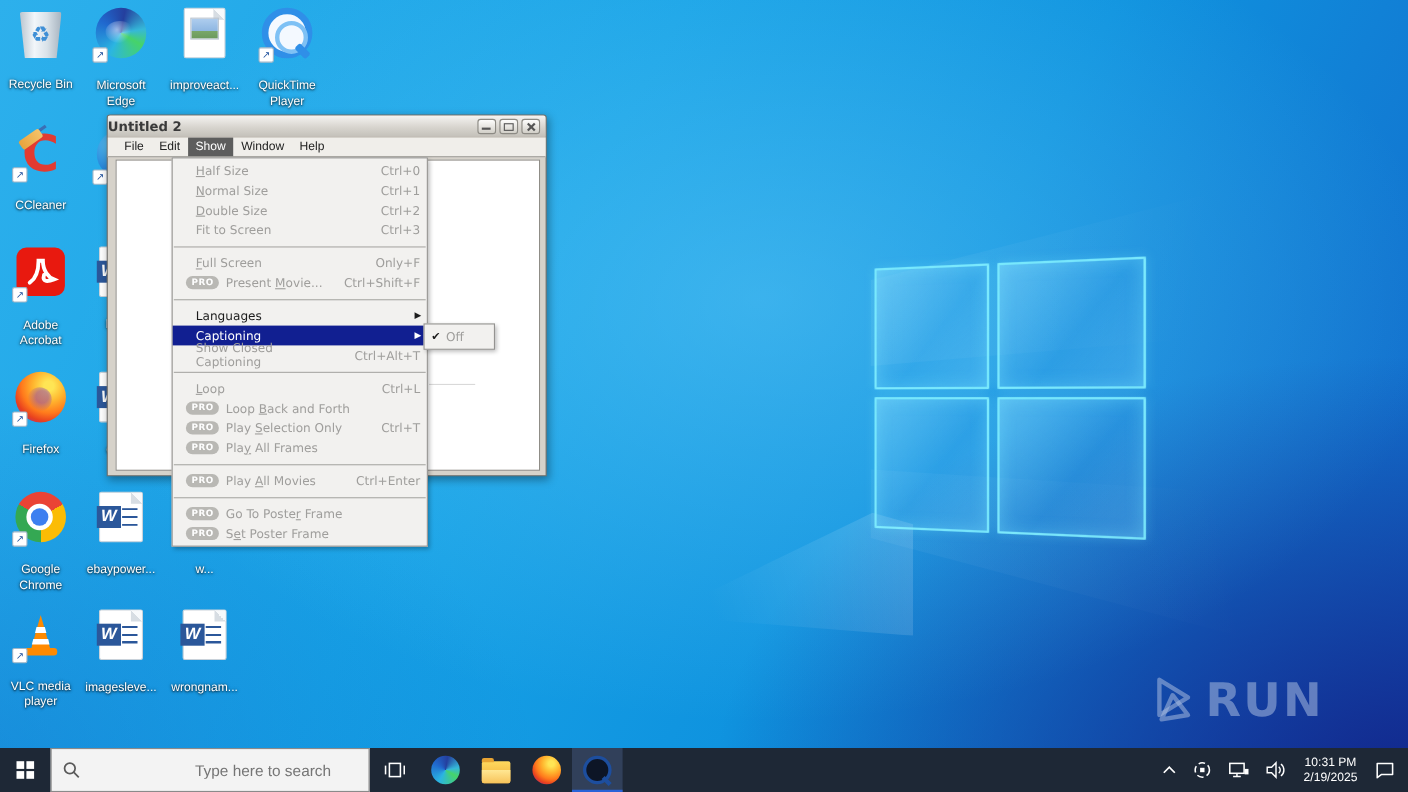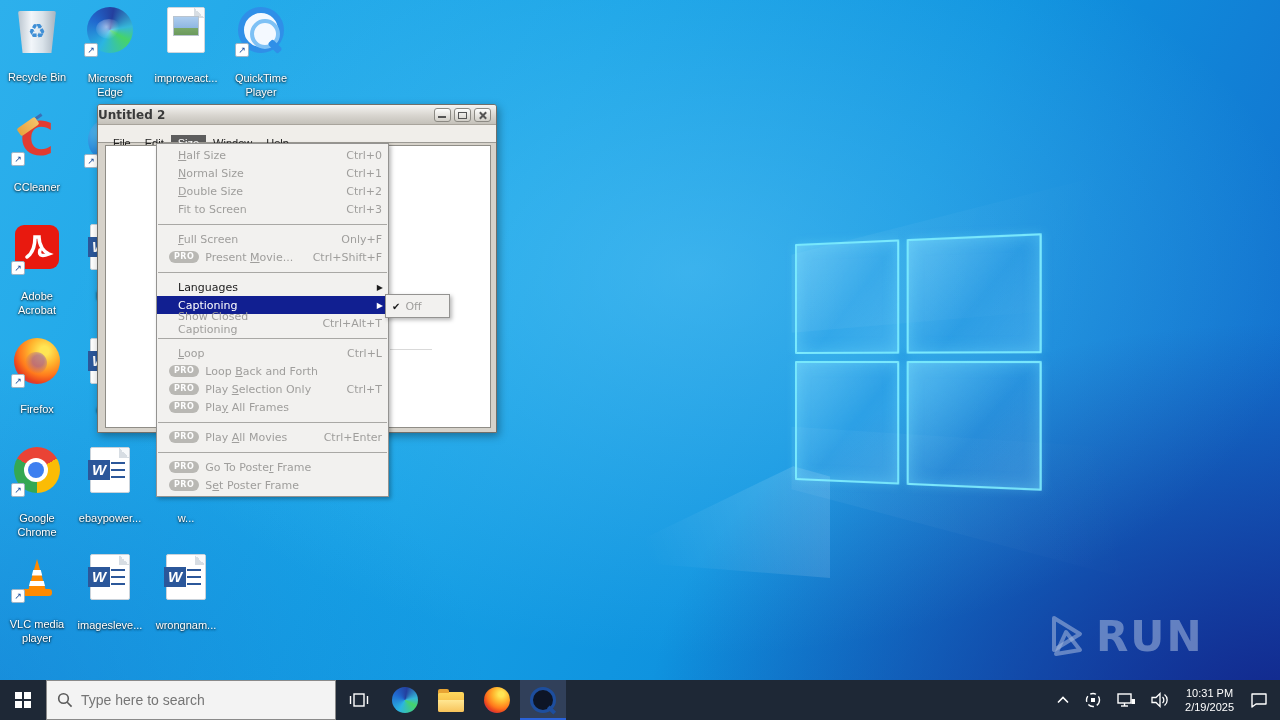--- a/index.html
+++ b/index.html
@@ -101,21 +101,21 @@
     font-family:"DejaVu Sans", sans-serif; }
   #qt-buttons { position:absolute; right:5px; top:3px; display:flex; gap:3px; }
   .tb-btn { width:17px; height:14px; border:1px solid #8c8a84; border-radius:3px;
     background:linear-gradient(#fdfdfc,#d2cfc8); position:relative; }
   .tb-btn .g-min { position:absolute; left:3px; bottom:3px; width:8px; height:2px; background:#555; }
   .tb-btn .g-max { position:absolute; left:3px; top:3px; width:9px; height:7px; border:1.5px solid #555; }
   .tb-btn .g-x1,.tb-btn .g-x2 { position:absolute; left:7px; top:2px; width:2px; height:9px; background:#555; }
   .tb-btn .g-x1 { transform:rotate(45deg);} .tb-btn .g-x2 { transform:rotate(-45deg);}
   #qt-menubar { height:18px; background:#f0eeea; border-bottom:1px solid #9c9a94; display:flex; align-items:stretch;
     padding-left:8px; font-size:11px; color:#222; }
-  .mb-item { padding:0 7px; line-height:17px;margin-top:10px; }
+  .mb-item { padding:0 7px; line-height:17px; }
   .mb-item.active { background:#5d5d5d; color:#fff; }
   #qt-content { position:absolute; left:7px; top:40px; width:386px; height:283px; background:#fff;
     border:1px solid #8f8d87; }
   #qt-content .faint-line { position:absolute; left:284px; top:203px; width:42px; height:1px; background:#d9d9d9; }
 
   
   #view-menu { position:absolute; left:156px; top:143px; width:233px; z-index:20;
     background:#f2f1ef; border:1px solid #949391; box-shadow:2px 2px 4px rgba(0,0,0,.28);
     padding:2px 0; font-size:11px; font-family:"DejaVu Sans", sans-serif; }
   .menu-row { height:18px; display:flex; align-items:center; padding:0 6px 0 21px; position:relative; color:#1c1c1c; }
@@ -139,21 +139,21 @@
   
   #taskbar { position:absolute; left:0; bottom:0; width:1280px; height:40px; background:#1e2836; z-index:50;
     display:flex; align-items:stretch; }
   .tb-tile { width:46px; display:flex; align-items:center; justify-content:center; flex:0 0 auto; }
   .tb-tile.active-app { background:#31405a; box-shadow:inset 0 -2px 0 #2a62d8; }
   #start-logo { display:grid; grid-template-columns:7px 7px; grid-template-rows:7px 7px; gap:2px; }
   #start-logo span { background:#fff; }
   #search-box { flex:0 0 290px; background:#f3f3f3; border:1px solid #8a8a8a; margin:0; display:flex;
     align-items:center; padding:0 10px; gap:8px; }
   #search-box input { border:none; outline:none; background:transparent; font-size:14px; color:#3c3c3c; width:220px;
-    font-family:"Liberation Sans", sans-serif; }
+    font-family:"Liberation Sans", sans-serif;text-align:right; }
   .app-sm { width:26px; height:26px; position:relative; }
   .sm-edge { border-radius:50%;
     background:conic-gradient(from 120deg, #46d369, #2bb5e2 90deg, #2069cf 180deg, #243f9e 250deg, #35b8d9 320deg, #46d369); }
   .sm-folder { width:26px; height:20px; margin-top:4px; border-radius:2px;
     background:linear-gradient(#ffd95e,#f0ac38); position:relative; }
   .sm-folder::before { content:""; position:absolute; left:0; top:-3px; width:11px; height:4px;
     background:#e8a433; border-radius:2px 2px 0 0; }
   .sm-folder::after { content:""; position:absolute; left:0; bottom:0; width:26px; height:12px; border-radius:0 0 2px 2px;
     background:linear-gradient(#ffe793,#f7c35a); }
   .sm-firefox { border-radius:50%;
@@ -346,21 +346,21 @@
           </div>
         <div class="tb-btn">
             <span class="g-x1"></span>
             <span class="g-x2"></span>
           </div>
       </div>
     </div>
     <div id="qt-menubar">
         <div class="mb-item">File</div>
         <div class="mb-item">Edit</div>
-        <div class="mb-item active">Size</div>
+        <div class="mb-item active">Show</div>
         <div class="mb-item">Window</div>
         <div class="mb-item">Help</div>
       </div>
     <div id="qt-content">
       <div class="faint-line"></div>
     </div>
   </div>
 
   <div id="view-menu">
       <div class="menu-row disabled">

